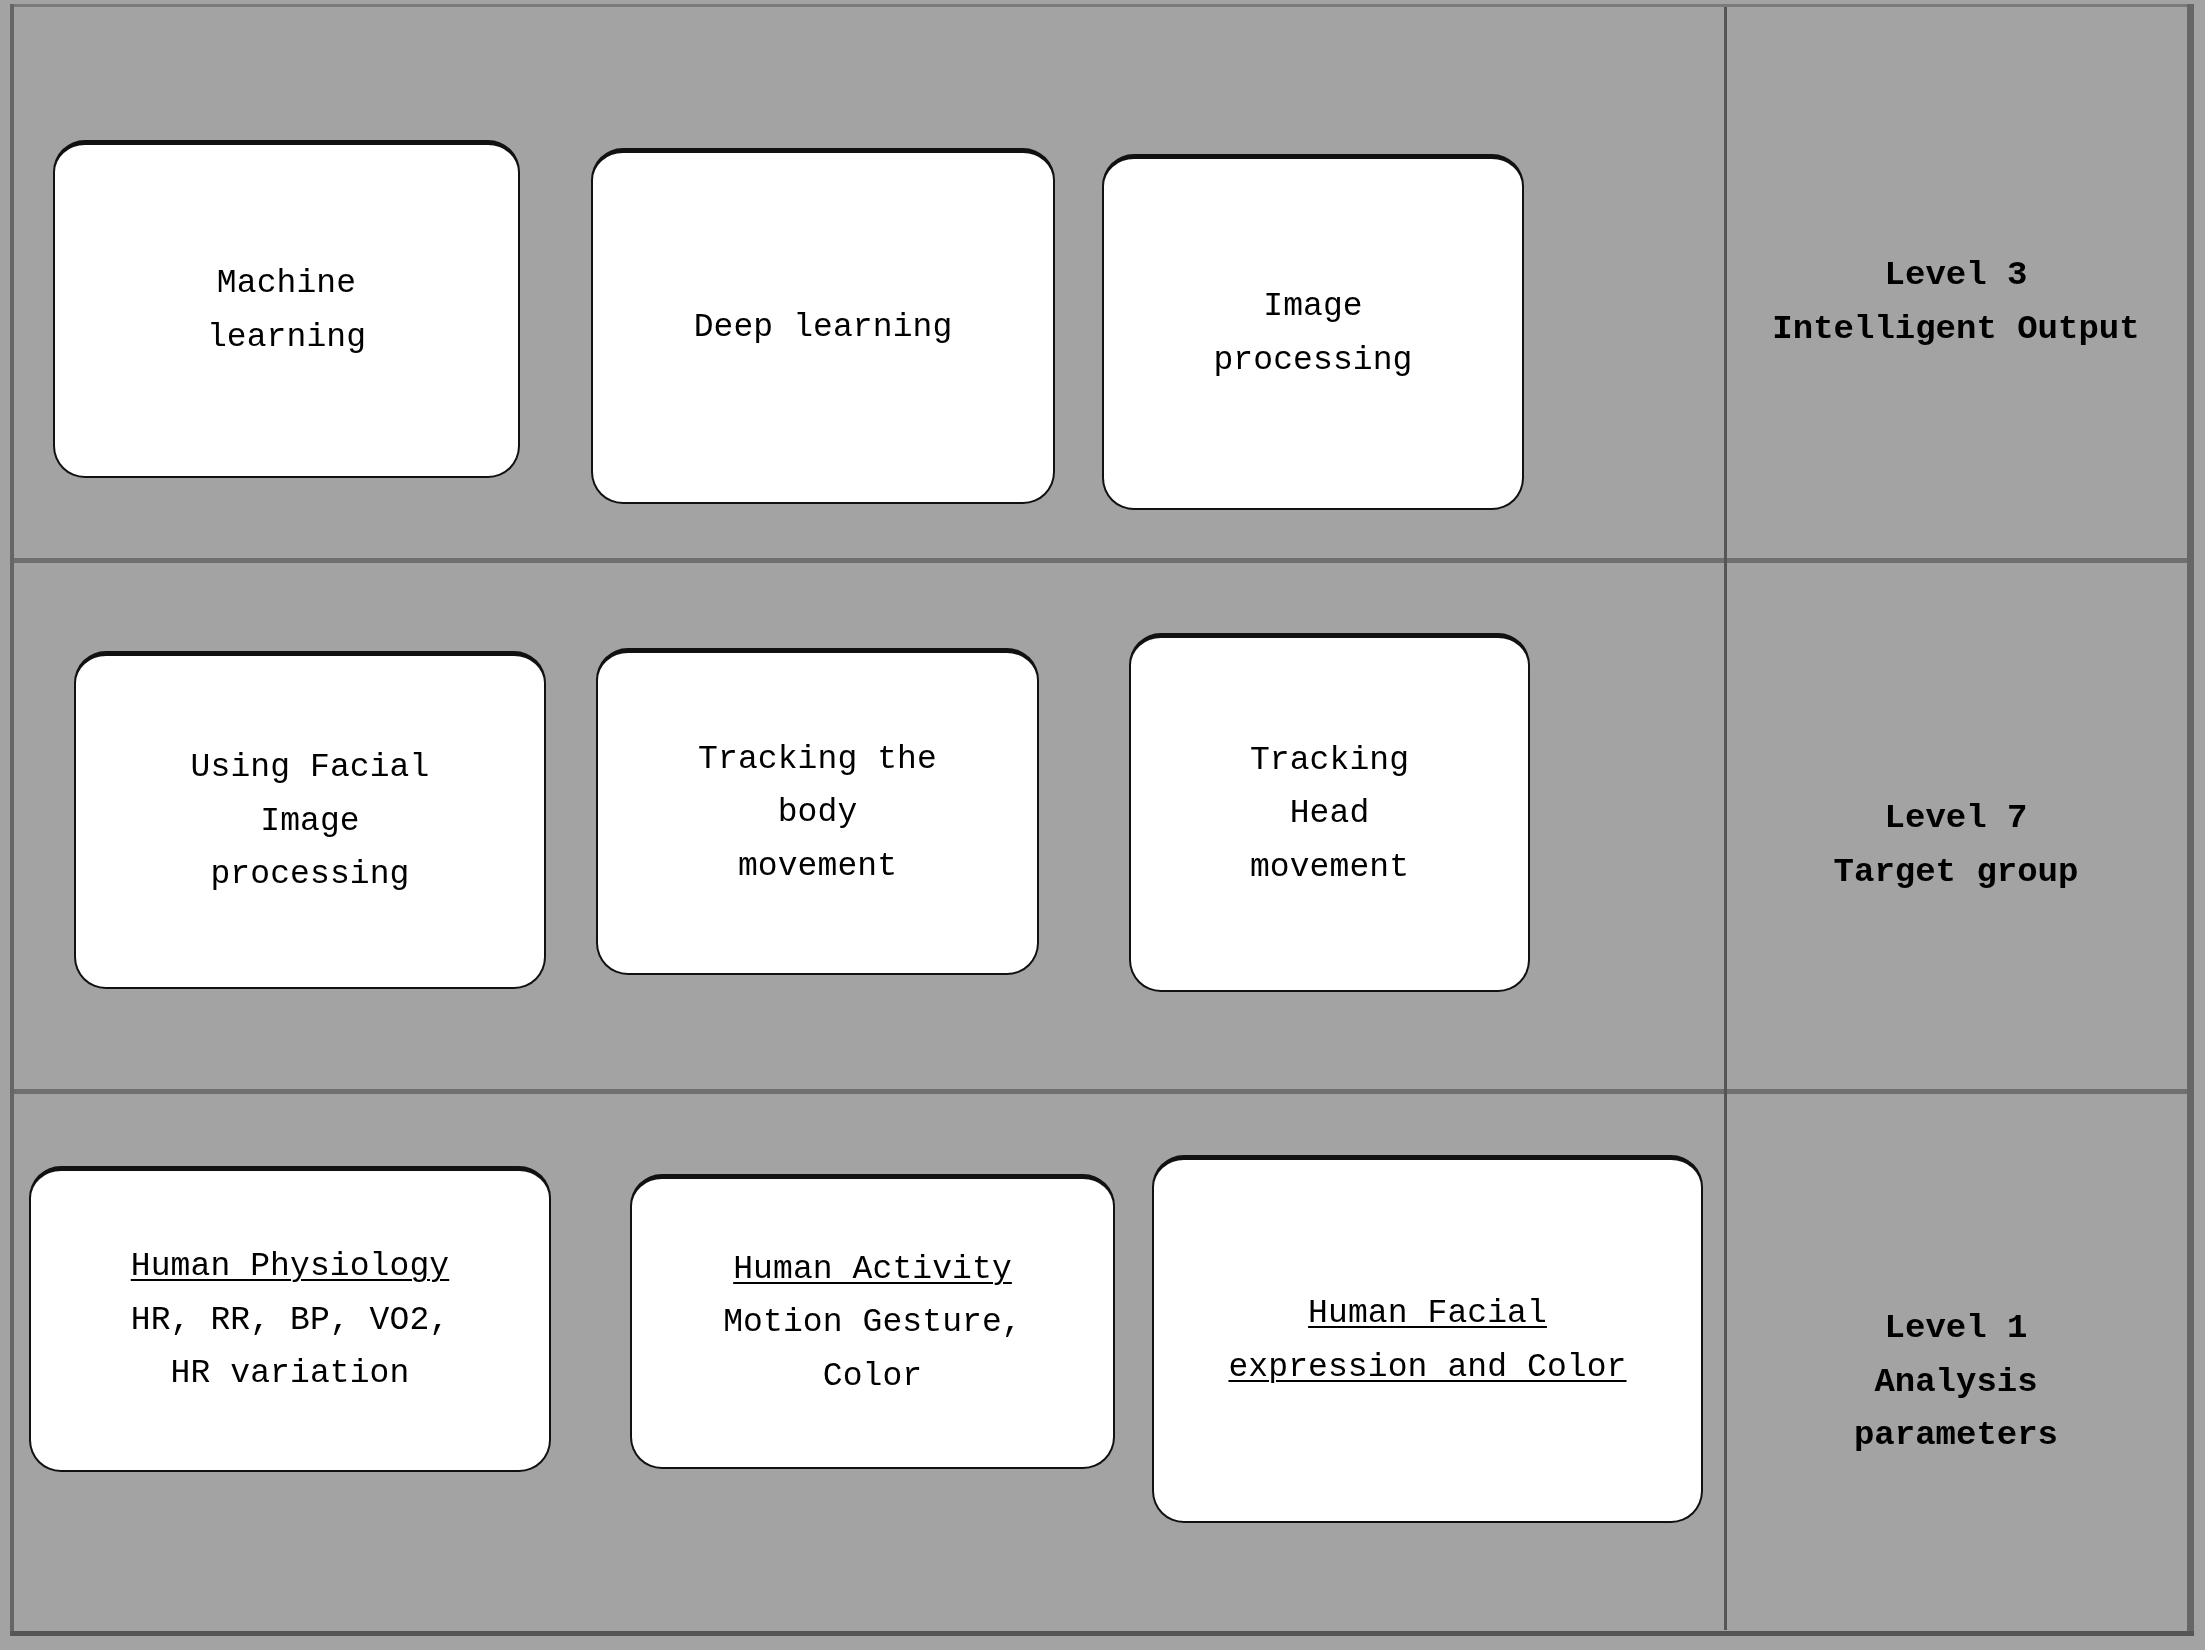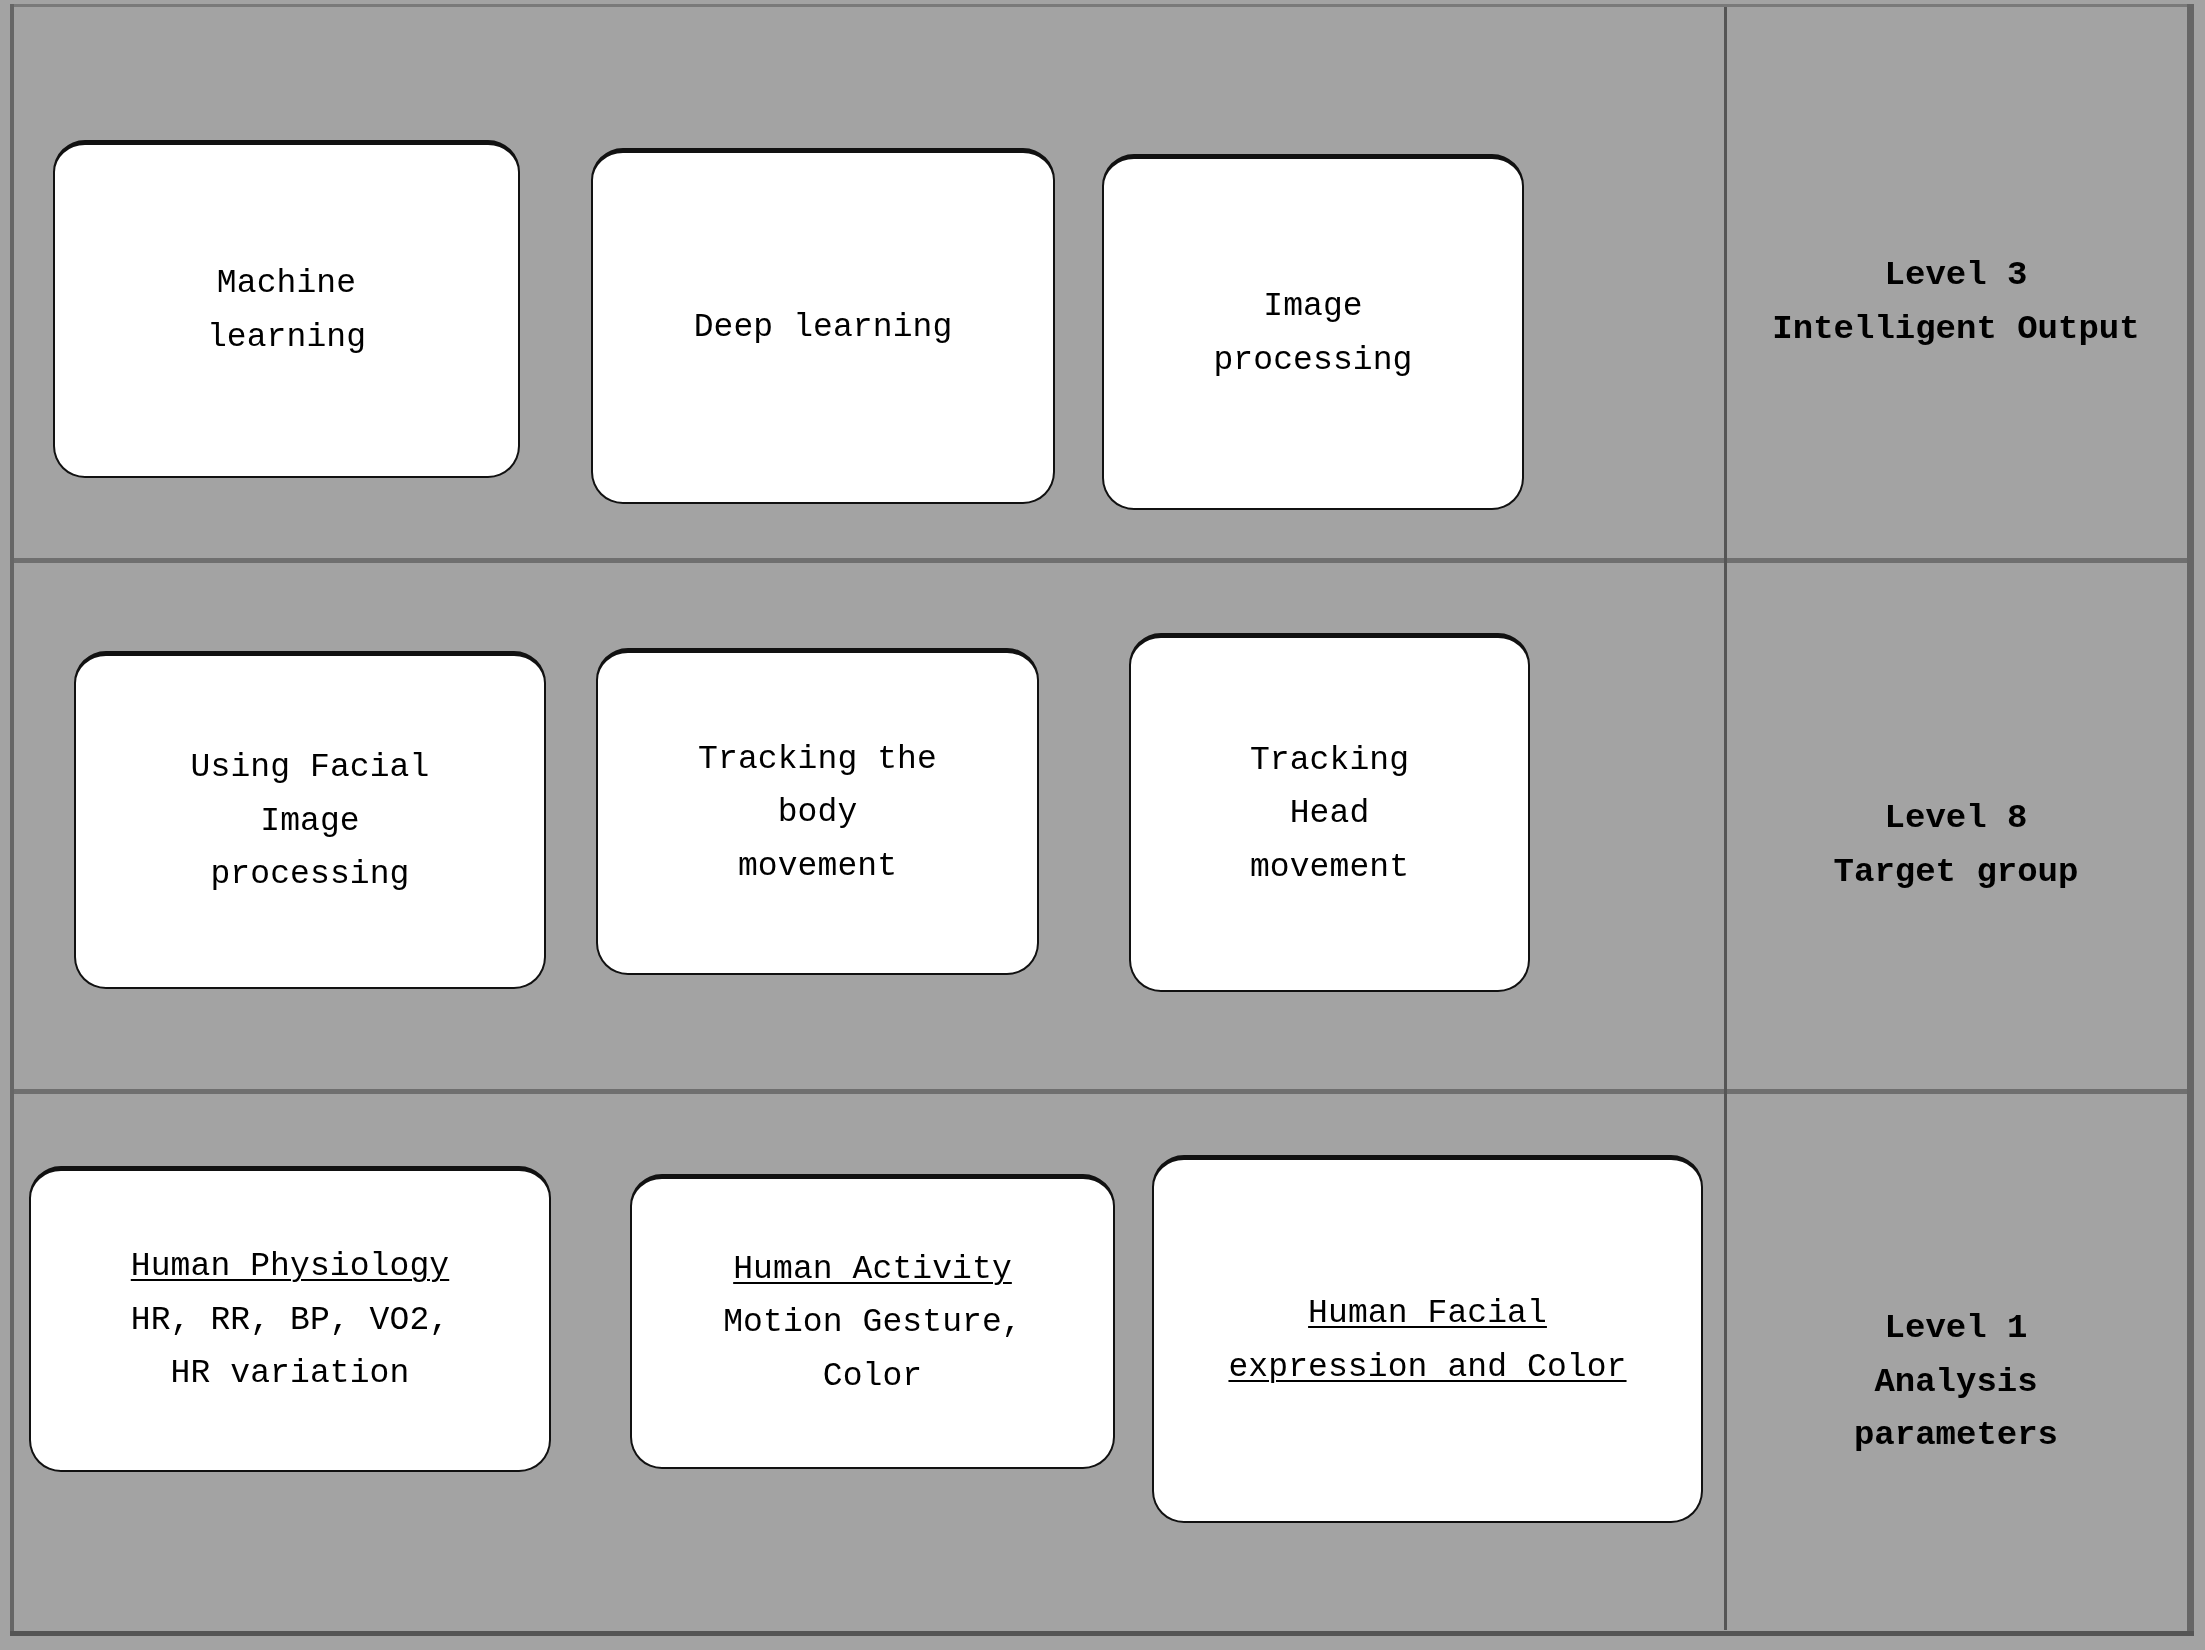--- a/index.html
+++ b/index.html
@@ -116,21 +116,21 @@
     <span class="ln">movement</span>
   </div>
 
   <div class="rbox" style="left:1129px;top:633px;width:401px;height:359px;text-align:right;">
     <span class="ln">Tracking</span>
     <span class="ln">Head</span>
     <span class="ln">movement</span>
   </div>
 
   <div class="levelcell lc2">
-    <span class="ln">Level 8</span>
+    <span class="ln">Level 7</span>
     <span class="ln">Target group</span>
   </div>
 
   <div class="rbox" style="left:29px;top:1166px;width:522px;height:306px;">
     <span class="ln ul">Human Physiology</span>
     <span class="ln">HR, RR, BP, VO2,</span>
     <span class="ln">HR variation</span>
   </div>
 
   <div class="rbox" style="left:630px;top:1174px;width:485px;height:295px;">

